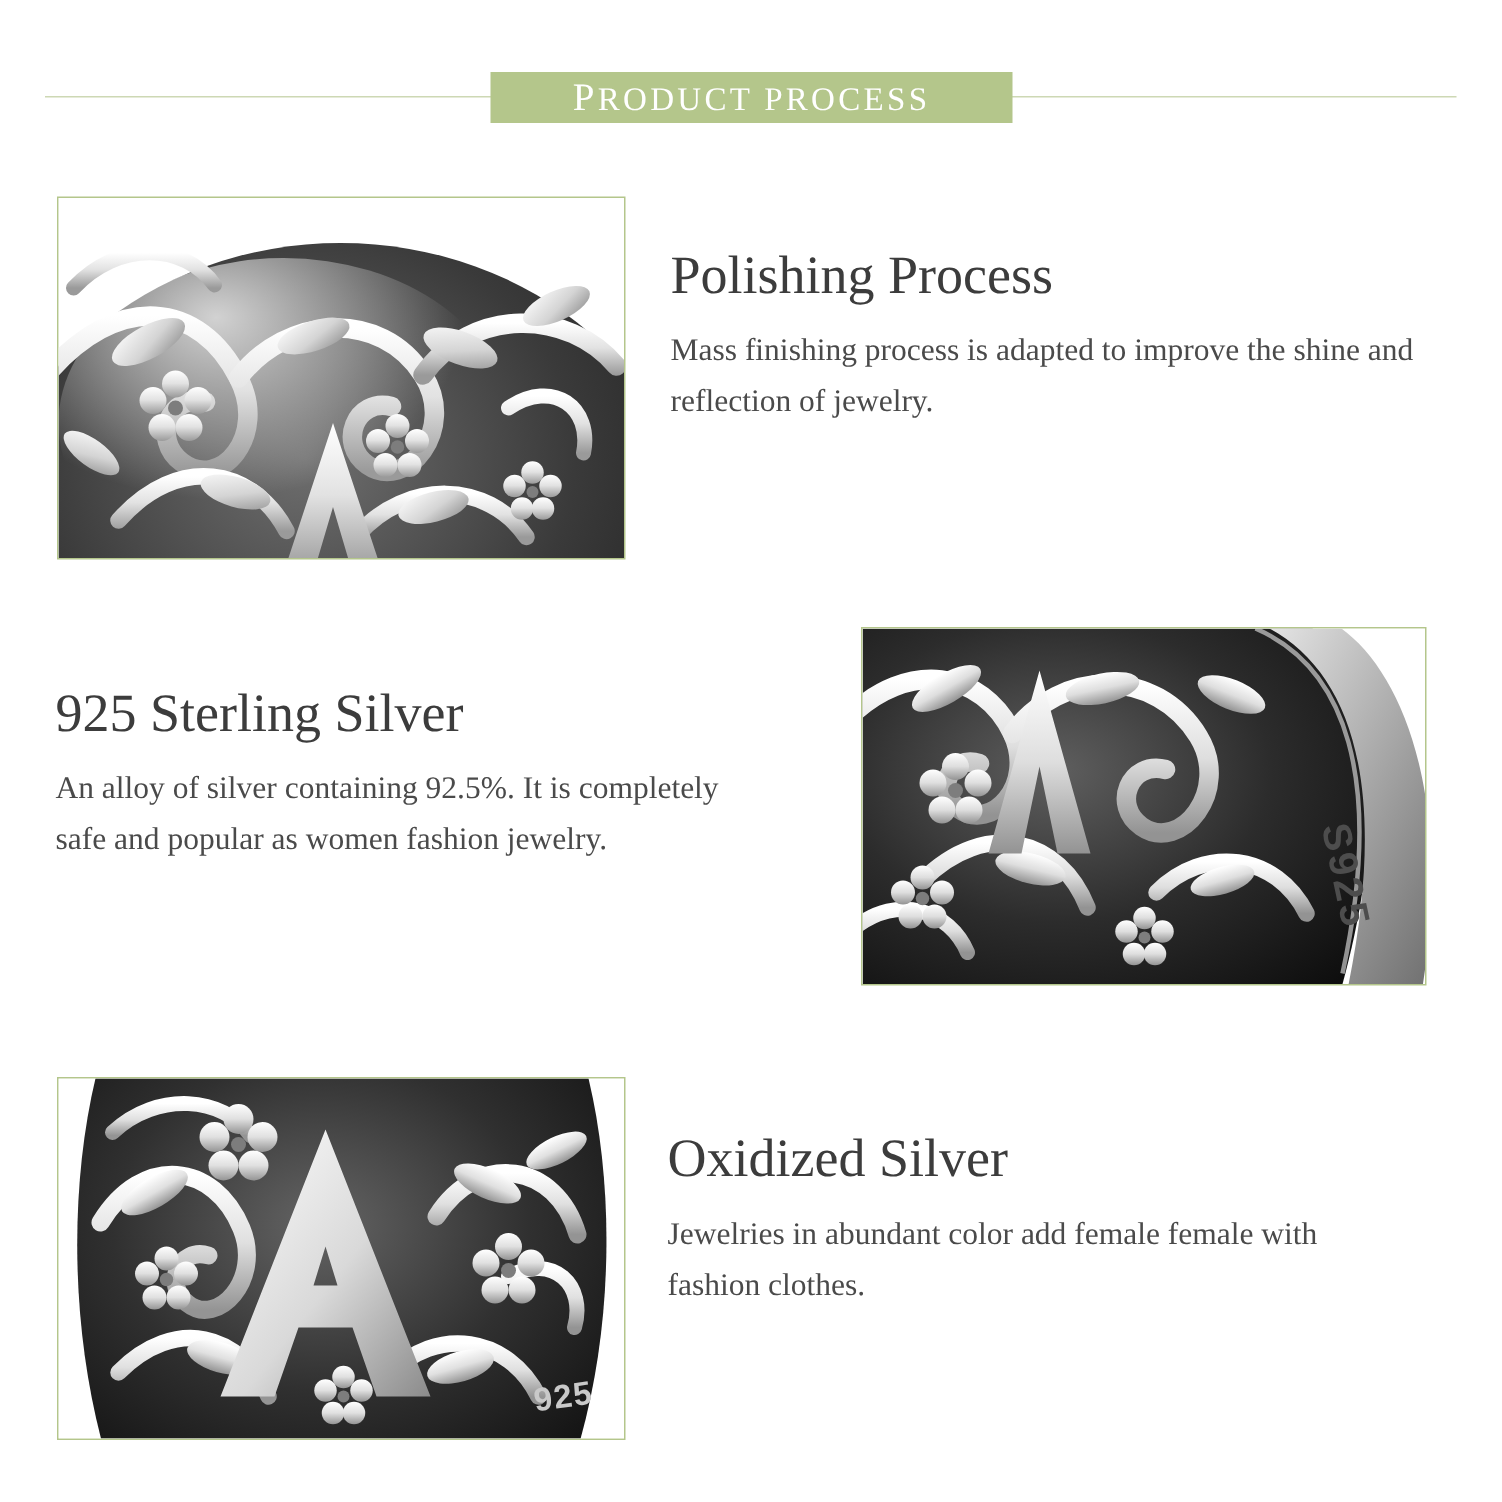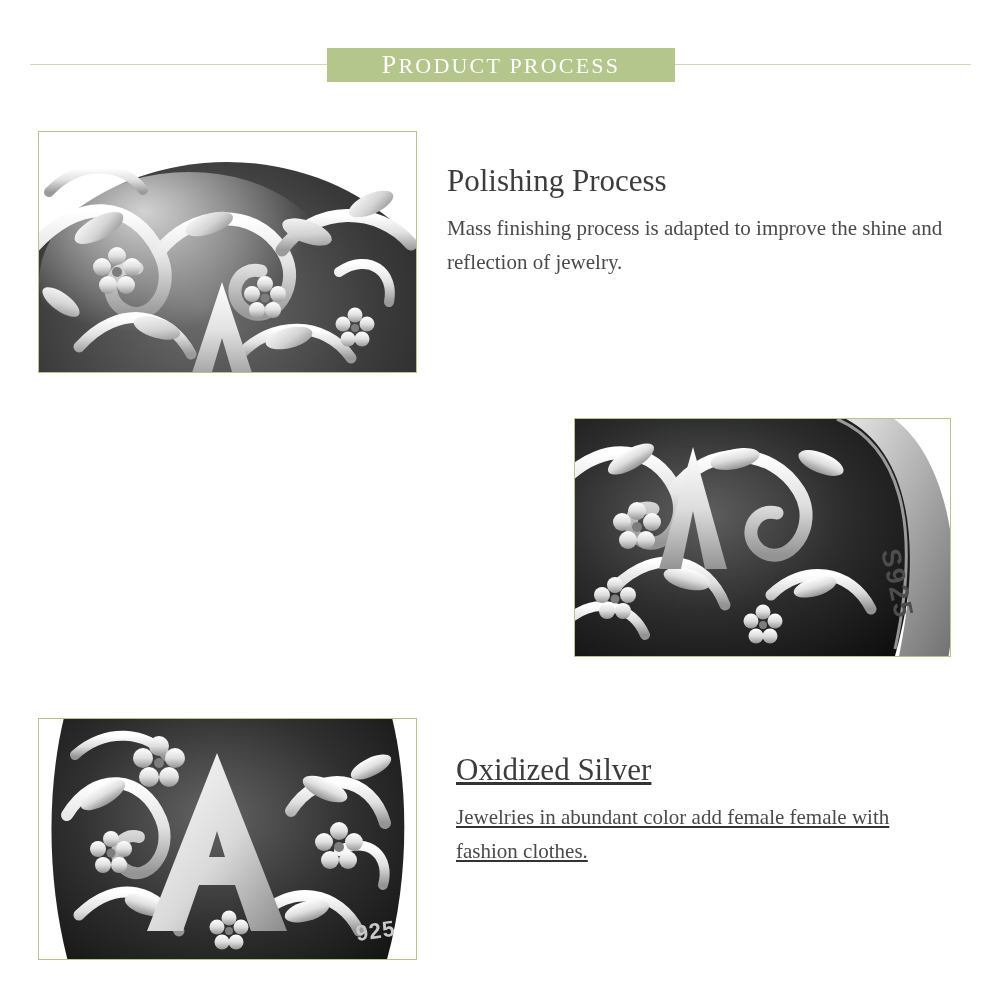--- a/index.html
+++ b/index.html
@@ -71,21 +71,21 @@
     position: absolute;
     inset: 0;
     overflow: hidden;
   }
 
   .text-block {
     position: absolute;
   }
   .block-title {
     font-family: "Liberation Serif", serif;
-    font-size: 31px;
+    font-size: 36px;
     color: #3c3c3c;
     margin: 0 0 12px 0;
     font-weight: normal;
     line-height: 1.15;
   }
   .block-body {
     font-family: "Liberation Serif", serif;
     font-size: 21px;
     line-height: 1.62;
     color: #4a4a4a;
@@ -93,21 +93,21 @@
   }
 
   
   #photo-polishing { top: 131px; left: 38px; width: 377px; height: 240px; }
   #text-polishing  { top: 163px; left: 447px; width: 500px; }
 
   #photo-sterling  { top: 418px; left: 574px; width: 375px; height: 237px; }
   #text-sterling   { top: 455px; left: 37px; width: 470px; }
 
   #photo-oxidized  { top: 718px; left: 38px; width: 377px; height: 240px; }
-  #text-oxidized   { top: 752px; left: 456px; width: 500px; text-decoration: underline; }
+  #text-oxidized   { top: 752px; left: 445px; width: 500px; }
 
   
   svg.jewel {
     display: block;
     width: 100%;
     height: 100%;
   }
 </style>
 </head>
 <body>
@@ -206,20 +206,24 @@
         <path d="M150,250 L183,150 L216,250 L196,250 L183,206 L170,250 Z" fill="url(#gSil)"></path>
       </svg>
     </div>
   </div>
 
   <div class="text-block" id="text-polishing">
     <h2 class="block-title">Polishing Process</h2>
     <p class="block-body">Mass finishing process is adapted to improve the shine and reflection of jewelry.</p>
   </div>
 
+  <div class="text-block" id="text-sterling">
+    <h2 class="block-title">925 Sterling Silver</h2>
+    <p class="block-body">An alloy of silver containing 92.5%. It is completely safe and popular as women fashion jewelry.</p>
+  </div>
 
   <div class="photo" id="photo-sterling">
     <div class="photo-inner">
       <svg class="jewel" viewBox="0 0 375 237" preserveAspectRatio="xMidYMid slice">
         <defs>
           <radialGradient id="gBG2" cx="38%" cy="40%" r="85%">
             <stop offset="0%" stop-color="#5f5f5f"></stop>
             <stop offset="50%" stop-color="#2c2c2c"></stop>
             <stop offset="100%" stop-color="#0b0b0b"></stop>
           </radialGradient>

